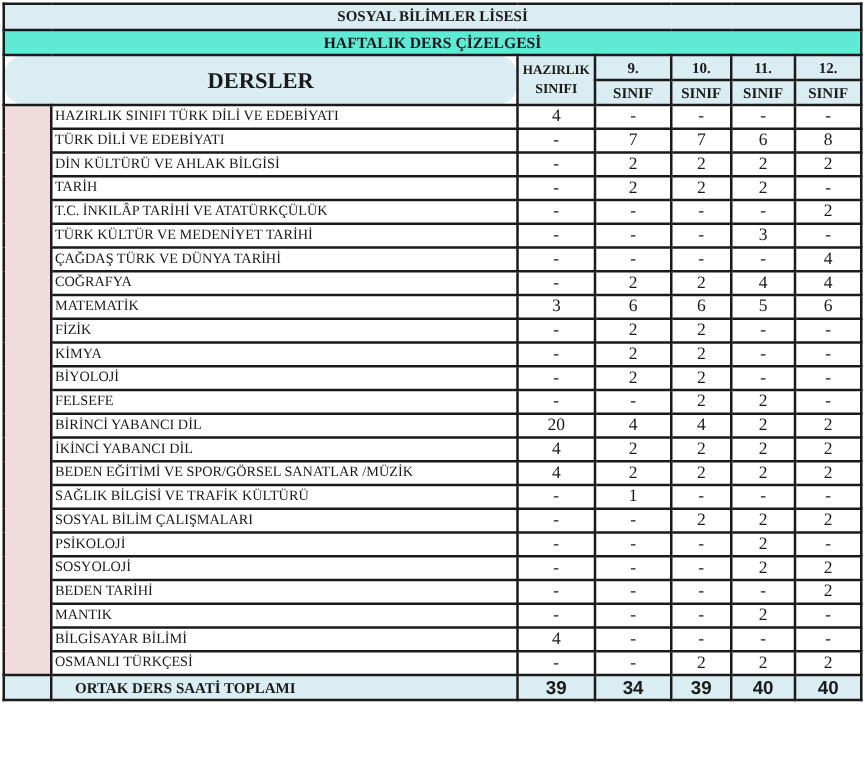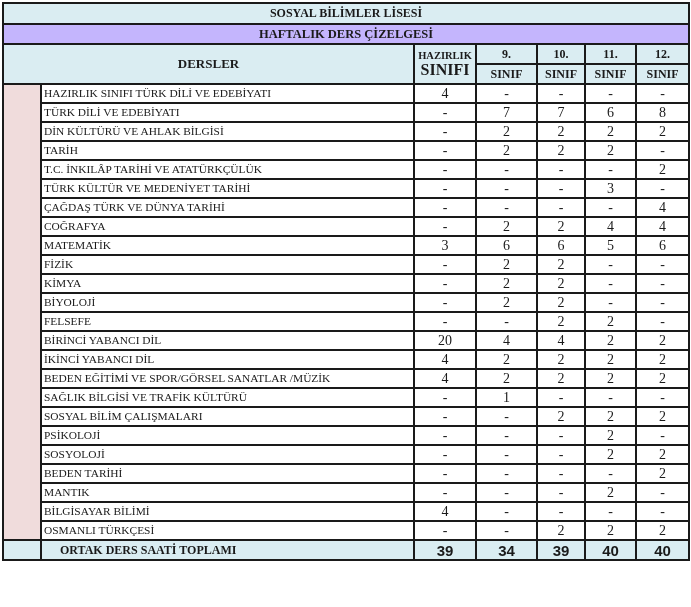--- a/index.html
+++ b/index.html
@@ -9,23 +9,23 @@
     border-collapse: collapse; table-layout: fixed;
     width: 686px;
   }
   table.sched td, table.sched th {
     border: 2px solid #1a1a1a;
     padding: 0;
     overflow: hidden;
     white-space: nowrap;
   }
   .title-row td { background: #daedf2; height: 19px; text-align: center; font-weight: bold; font-size: 12px; line-height: 19px; }
-  .sub-row td { background: #c4b5fd; height: 18px; text-align: center; font-weight: bold; font-size: 12.5px; line-height: 18px; }
+  .sub-row td { background: #5eead4; height: 18px; text-align: center; font-weight: bold; font-size: 12.5px; line-height: 18px; }
   .hdr th { background: #daedf2; font-weight: bold; font-size: 12px; text-align: center; }
-  .hdr th.dersler { font-size: 13px; }
+  .hdr th.dersler { font-size: 18px; border-radius: 17px; }
   .hdr th.haz { font-size: 10.5px; line-height: 14px; }
   .hdr-top th { height: 18px; }
   .hdr-bot th { height: 18px; }
   .group-cell { background: #f0dcdc; text-align: center; vertical-align: middle; }
   tr.drow td { height: 17px; font-size: 11.5px; line-height: 17px; }
   tr.drow td.name { padding-left: 2px; text-align: left; font-size: 11.4px; margin-top: 31px; }
   tr.drow td.val { text-align: center; font-size: 14px; }
   tr.total td { background: #daedf2; height: 18px; }
   tr.total td.name { padding-left: 18px; font-weight: bold; font-size: 12px; }
   tr.total td.val { text-align: center; font-weight: bold; font-size: 15px; font-family: "Liberation Sans", sans-serif; }
@@ -48,21 +48,21 @@
     <tr class="title-row">
       <td colspan="7">SOSYAL BİLİMLER LİSESİ</td>
     </tr>
     <tr class="sub-row">
       <td colspan="7">HAFTALIK DERS ÇİZELGESİ</td>
     </tr>
     <tr class="hdr hdr-top">
       <th colspan="2" rowspan="2" class="dersler">DERSLER</th>
       <th rowspan="2" class="haz">
         <span>HAZIRLIK</span><br>
-        <span style="font-size:16px">SINIFI</span>
+        <span style="font-size:11px">SINIFI</span>
       </th>
       <th>9.</th>
       <th>10.</th>
       <th>11.</th>
       <th>12.</th>
     </tr>
     <tr class="hdr hdr-bot">
       <th>SINIF</th>
       <th>SINIF</th>
       <th>SINIF</th>

